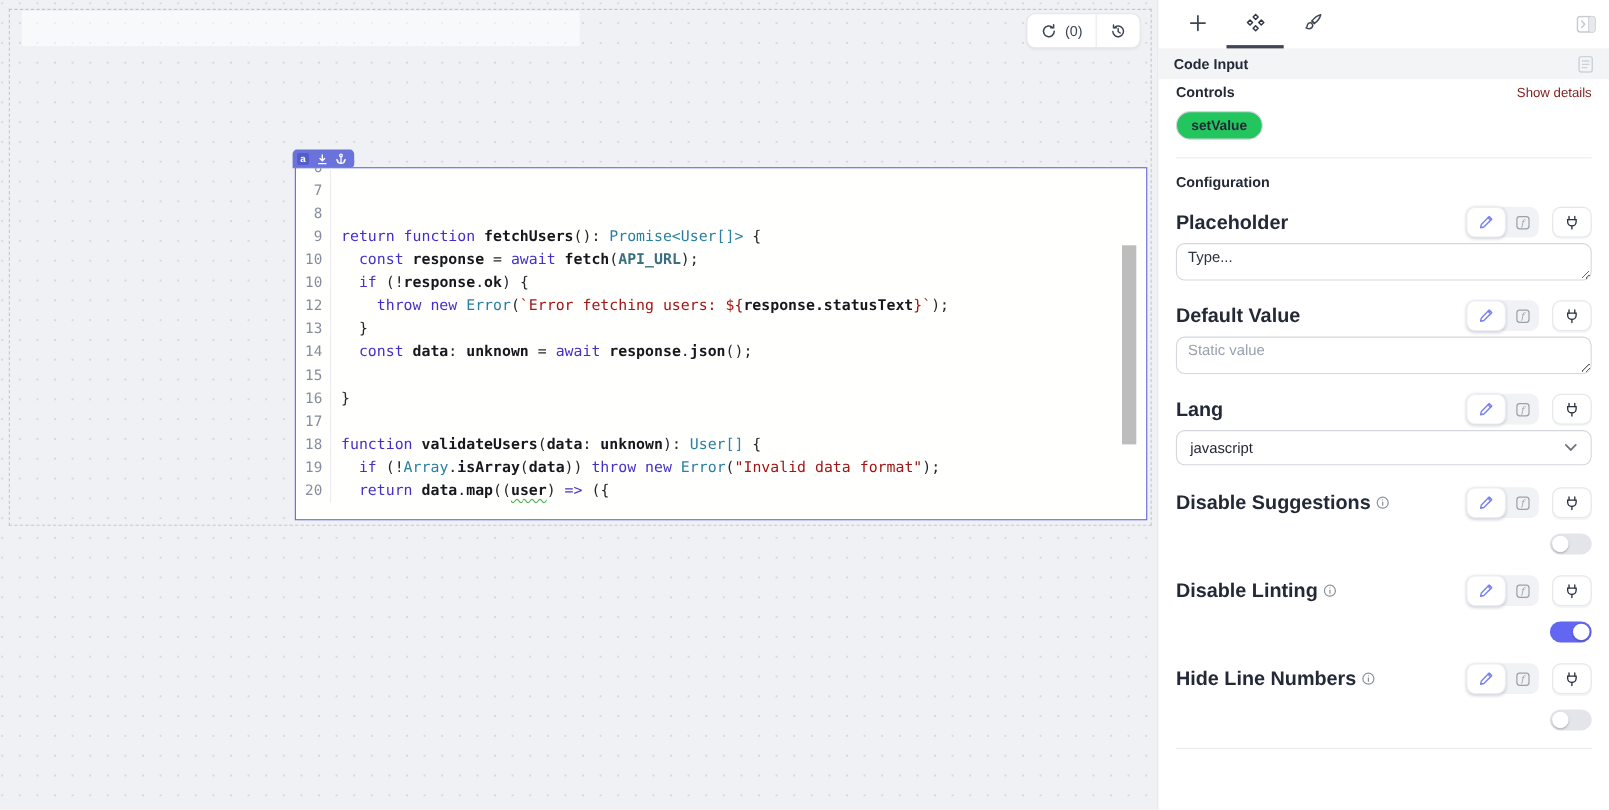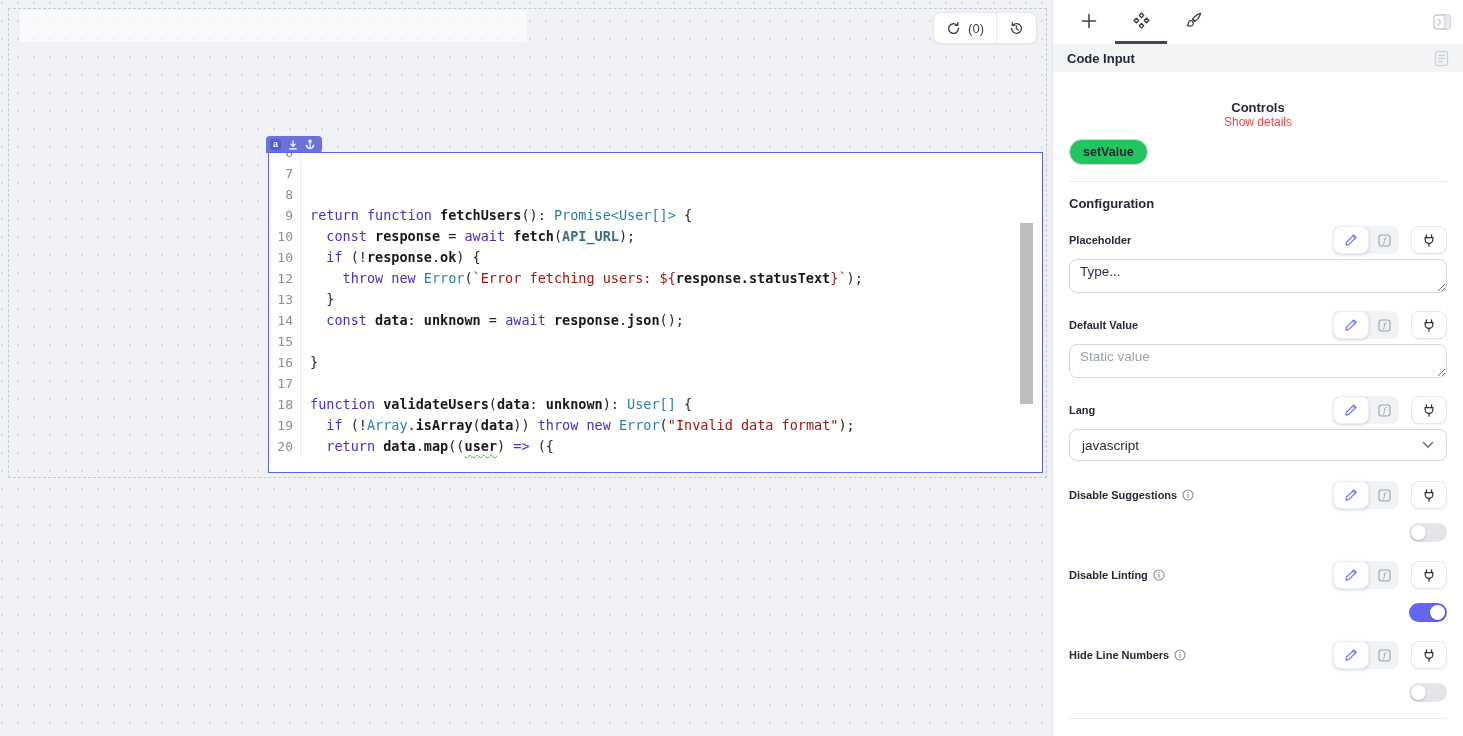--- a/index.html
+++ b/index.html
@@ -61,30 +61,30 @@
     cursor:pointer; color:#3f4754; border-bottom:3px solid transparent; }
   .tab.active { border-bottom-color:#3f4754; }
   .collapse-btn { position:absolute; right:10px; top:11px; width:22px; height:22px;
     display:grid; place-items:center; cursor:pointer; }
   .hbar { height:28px; background:#f3f4f6; display:flex; align-items:center;
     justify-content:space-between; padding:0 14px; }
   .hbar .t { font-size:13px; font-weight:700; color:#232936; }
   .sect { padding:0 16px; }
   .row-sb { display:flex; justify-content:space-between; align-items:center; }
   .sec-title { font-size:13px; font-weight:700; color:#232936; }
-  .link-btn { font-size:12px; color:#ef4444; cursor:pointer; }
+  .link-btn { font-size:12px; color:#7f1d1d; cursor:pointer; }
   .chip-btn { display:inline-block; margin-top:10px; padding:5px 13px;
     border:1px solid #d3d6dc; border-radius:13px; background:#22c55e;
     font-size:12.5px; font-weight:600; color:#232936; cursor:pointer; }
   .divider { border-top:1px solid #e8eaed; margin-top:16px; }
 
   .field { margin-top:14px; }
   .field-head { display:flex; justify-content:space-between; align-items:center;
     height:30px; }
-  .flabel { font-size:11px; font-weight:700; color:#232936; display:flex;
+  .flabel { font-size:18px; font-weight:700; color:#232936; display:flex;
     align-items:center; gap:5px; }
   .iconrow { display:flex; align-items:center; gap:12px; }
   .seg { background:#f1f2f5; border-radius:8px; display:flex; align-items:center;
     height:28px; }
   .seg-pencil { width:36px; height:28px; background:#fff; border:1px solid #eceef3;
     border-radius:8px; box-shadow:0 1px 3px rgba(20,30,60,.18);
     display:grid; place-items:center; cursor:pointer; }
   .seg-f { width:30px; height:28px; display:grid; place-items:center; cursor:pointer; }
   .plug-btn { width:36px; height:28px; background:#fff; border:1px solid #e4e6ea;
     border-radius:8px; box-shadow:0 1px 1px rgba(20,30,60,.05);
@@ -222,21 +222,21 @@
     <span>
       <svg width="15" height="17" viewBox="0 0 15 17" fill="none" stroke="#cdd2d9" stroke-width="1.3" stroke-linecap="round">
         <rect x="1.5" y="1.5" width="12" height="14" rx="2"></rect>
           <path d="M4.5 5.5h6M4.5 8.5h6M4.5 11.5h4"></path>
       </svg>
     </span>
   </div>
 
   <div class="sect">
     
-    <div class="row-sb" style="margin-top:28px;flex-direction:column;">
+    <div class="row-sb" style="margin-top:4px;">
       <span class="sec-title">Controls</span>
       <span class="link-btn">Show details</span>
     </div>
     <span class="chip-btn">setValue</span>
 
     <div class="divider"></div>
 
     
     <div class="sec-title" style="margin-top:14px;">Configuration</div>
 

